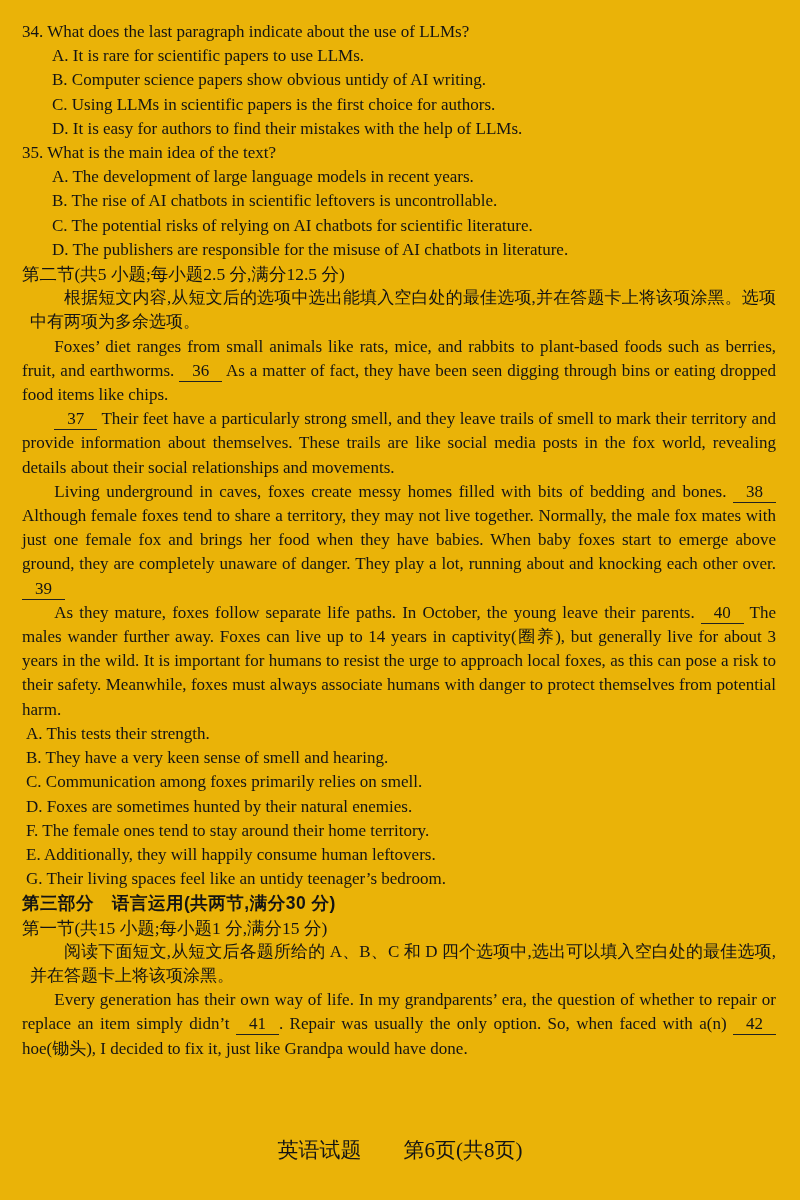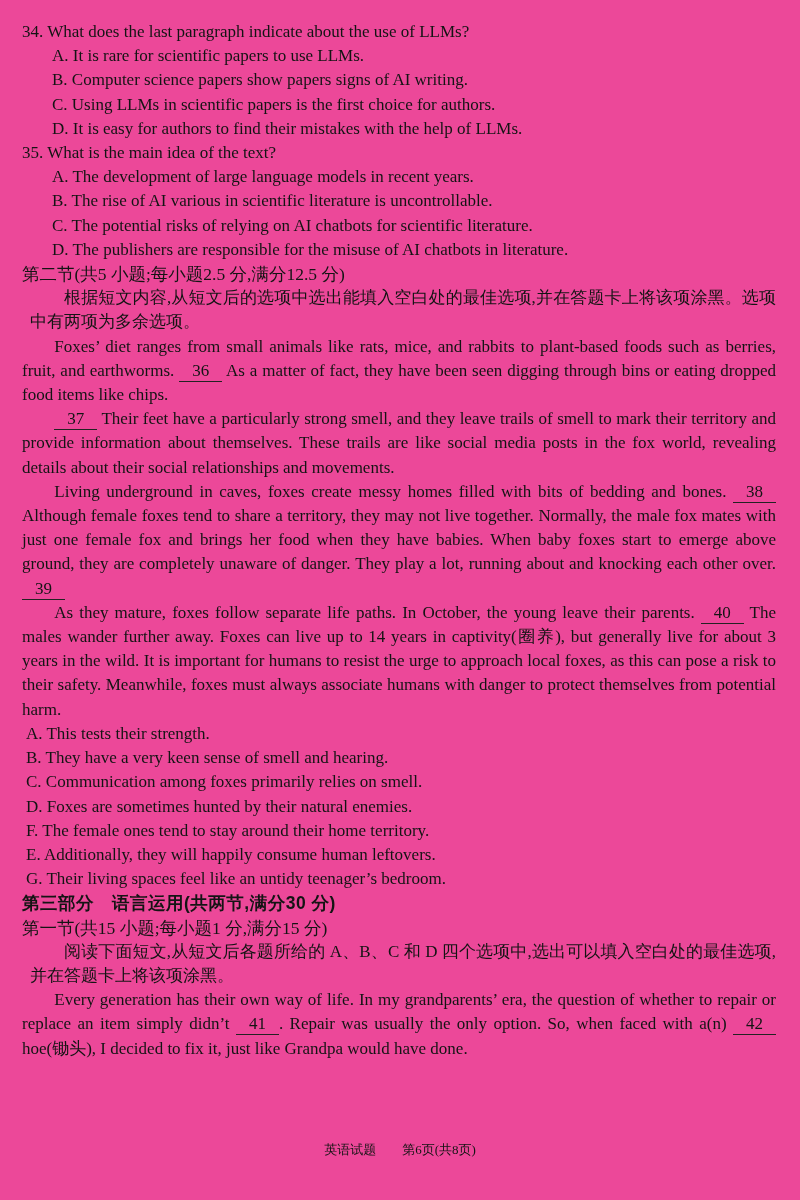--- a/index.html
+++ b/index.html
@@ -6,21 +6,21 @@
     margin: 0;
     padding: 0;
     background: #e9e8e4;
     font-family: "Liberation Serif", "DejaVu Serif", serif;
   }
   .page {
     position: relative;
     width: 800px;
     height: 1200px;
     margin: 0 auto;
-    background: #ec4899;
+    background: #eab308;
     color: #141414;
     font-size: 17px;
     line-height: 24.2px;
     box-sizing: border-box;
     padding: 20px 24px 0 22px;
     overflow: hidden;
   }
   .q-stem {
     text-align: justify;
   }
@@ -56,41 +56,41 @@
     padding: 0 13px;
     line-height: 20px;
     text-align: right;
   }
   .footer {
     position: absolute;
     left: 0;
     bottom: 38px;
     width: 100%;
     text-align: center;
-    font-size: 13px;
+    font-size: 21px;
   }
   .footer .gap {
     display: inline-block;
     width: 2em;
   }
 </style>
 </head>
 <body>
 
 <div class="page">
 
   <section id="questions">
       <div class="q-stem">34. What does the last paragraph indicate about the use of LLMs?</div>
       <div class="q-option">A. It is rare for scientific papers to use LLMs.</div>
-      <div class="q-option">B. Computer science papers show papers signs of AI writing.</div>
+      <div class="q-option">B. Computer science papers show obvious untidy of AI writing.</div>
       <div class="q-option">C. Using LLMs in scientific papers is the first choice for authors.</div>
       <div class="q-option">D. It is easy for authors to find their mistakes with the help of LLMs.</div>
       <div class="q-stem">35. What is the main idea of the text?</div>
       <div class="q-option">A. The development of large language models in recent years.</div>
-      <div class="q-option">B. The rise of AI various in scientific literature is uncontrollable.</div>
+      <div class="q-option">B. The rise of AI chatbots in scientific leftovers is uncontrollable.</div>
       <div class="q-option">C. The potential risks of relying on AI chatbots for scientific literature.</div>
       <div class="q-option">D. The publishers are responsible for the misuse of AI chatbots in literature.</div>
     </section>
 
   <div class="cn-heading">第二节(共5 小题;每小题2.5 分,满分12.5 分)</div>
 
   <div class="cn-instructions">根据短文内容,从短文后的选项中选出能填入空白处的最佳选项,并在答题卡上将该项涂黑。选项中有两项为多余选项。</div>
 
   <section id="s2-passage">
       <div class="para">Foxes’ diet ranges from small animals like rats, mice, and rabbits to plant-based foods such as berries, fruit, and earthworms. <span class="blank">36</span> As a matter of fact, they have been seen digging through bins or eating dropped food items like chips.</div>

